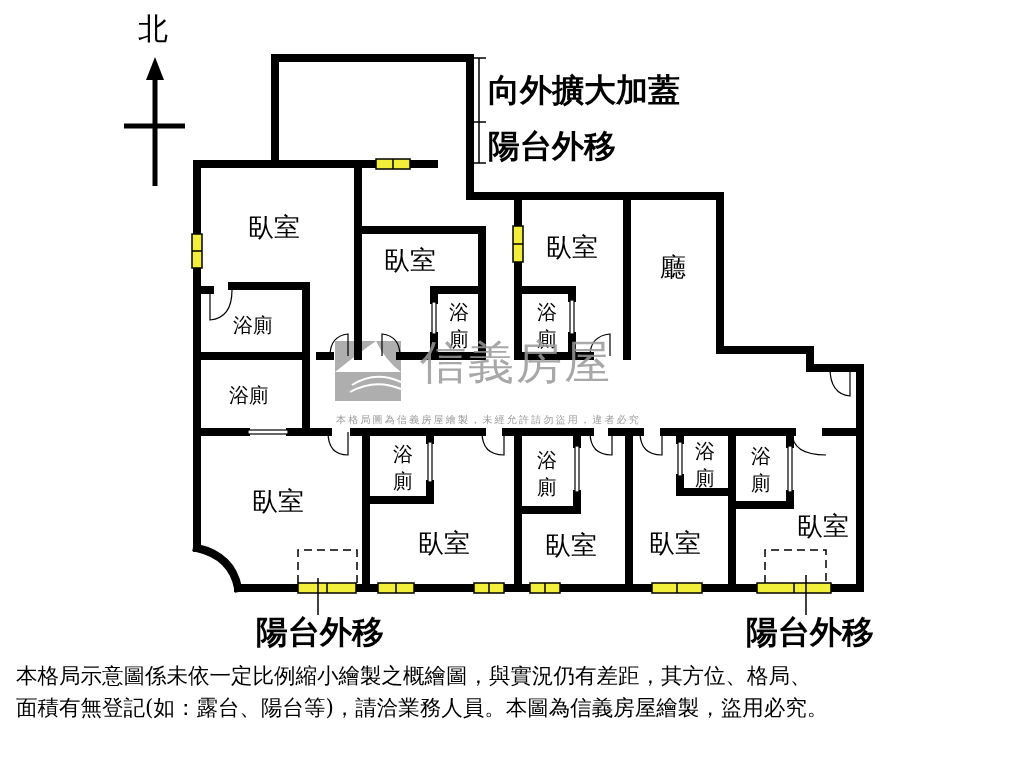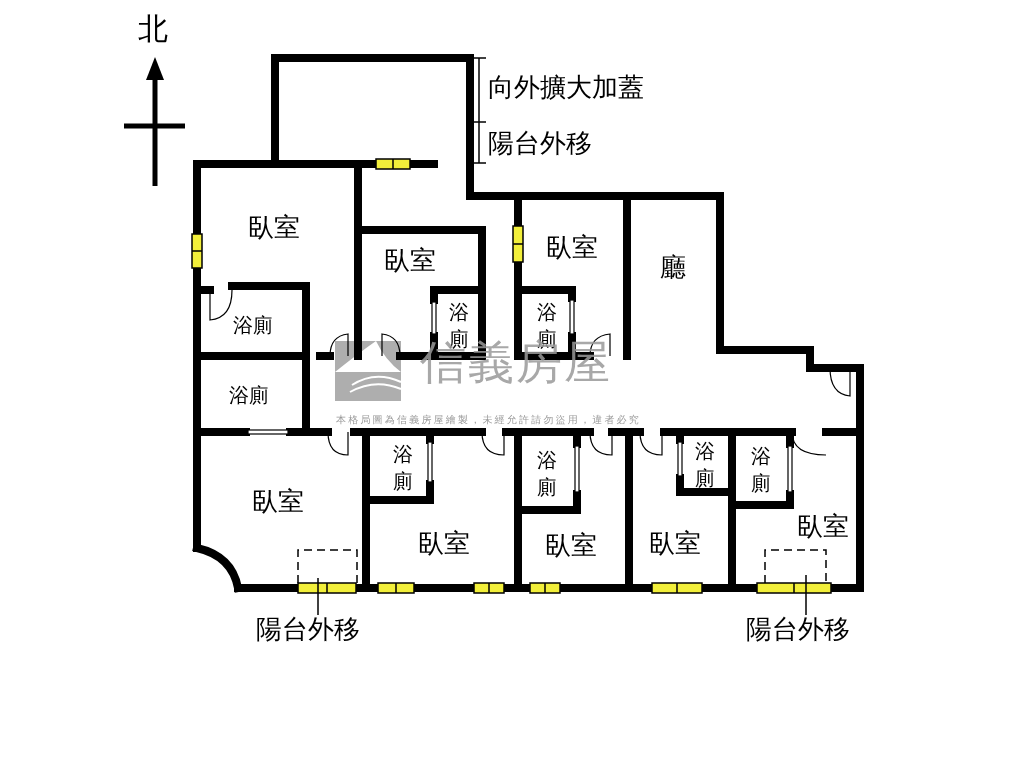--- a/index.html
+++ b/index.html
@@ -4,21 +4,21 @@
   <style>
     html, body { margin: 0; padding: 0; background: #ffffff; }
     body { width: 1024px; height: 768px; position: relative; overflow: hidden;
            font-family: "DejaVu Serif", "Liberation Serif", serif; }
     #plan { position: absolute; left: 0; top: 0; }
     .lbl { position: absolute; font-family: "DejaVu Serif", "Liberation Serif", serif;
            color: #000; white-space: nowrap; line-height: 1; }
     .room { font-size: 26px; }
     .bath { font-size: 20px; }
     .vbath { font-size: 20px; width: 22px; white-space: normal; line-height: 1.35; text-align: center; }
-    .note { font-size: 26px; }
+    .note { font-size: 32px; font-weight: bold; }
     .north { font-size: 30px; }
     .wm-big { position: absolute; left: 420px; top: 332px; font-size: 46px; color: #9a9a9a;
               font-family: "DejaVu Sans", "Liberation Sans", sans-serif; letter-spacing: 2px; opacity: 0.85; }
     .wm-small { position: absolute; left: 336px; top: 413px; font-size: 10px; color: #9a9a9a;
                 font-family: "DejaVu Sans", "Liberation Sans", sans-serif; letter-spacing: 2.2px; }
     .disclaimer { position: absolute; left: 16px; top: 660px; width: 1000px; font-size: 21.5px;
                   line-height: 32px; color: #000; font-family: "DejaVu Serif", "Liberation Serif", serif; }
     .disclaimer div { white-space: nowrap; }
   </style>
 </head>
@@ -172,13 +172,15 @@
 <div class="lbl vbath" style="left:536px; top:299px;">浴廁</div>
 <div class="lbl vbath" style="left:392px; top:441px;">浴廁</div>
 <div class="lbl vbath" style="left:536px; top:447px;">浴廁</div>
 <div class="lbl vbath" style="left:694px; top:438px;">浴廁</div>
 <div class="lbl vbath" style="left:750px; top:443px;">浴廁</div>
 
 <div class="wm-big">信義房屋</div>
 <div class="wm-small">本格局圖為信義房屋繪製，未經允許請勿盜用，違者必究</div>
 
 <div class="disclaimer">
+  <div>本格局示意圖係未依一定比例縮小繪製之概繪圖，與實況仍有差距，其方位、格局、</div>
+  <div>面積有無登記(如：露台、陽台等)，請洽業務人員。本圖為信義房屋繪製，盜用必究。</div>
 </div>
 
 </body></html>

